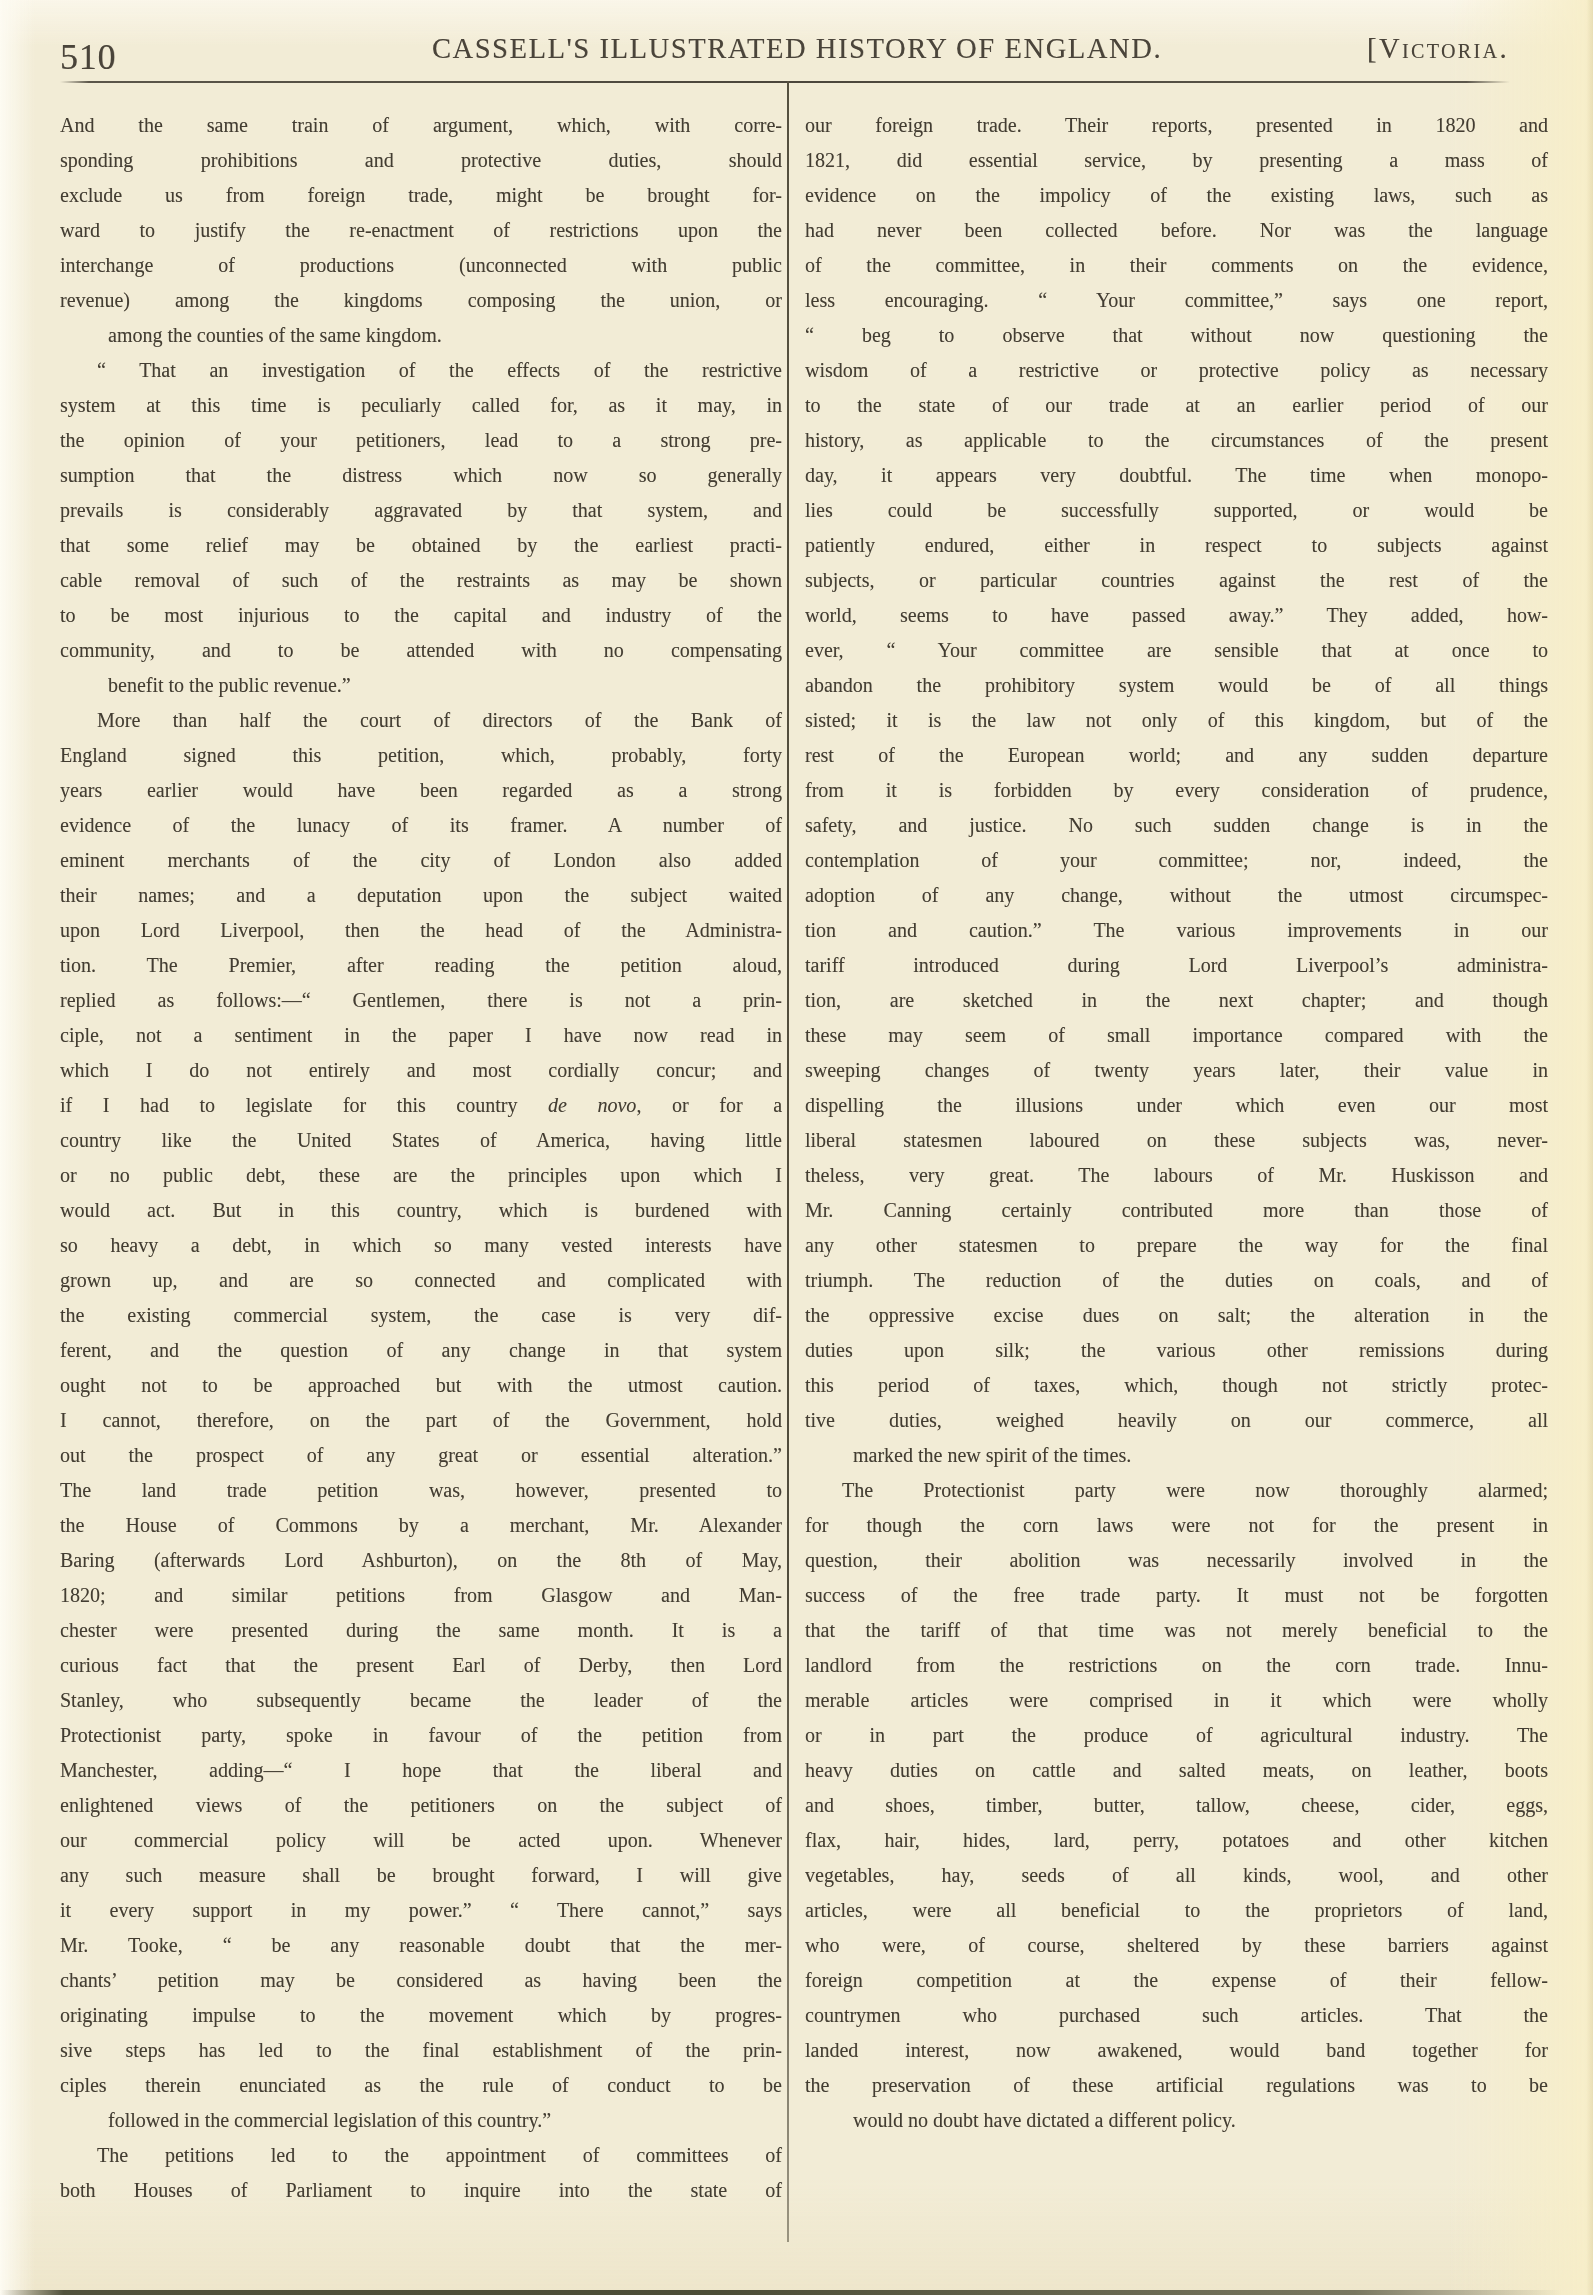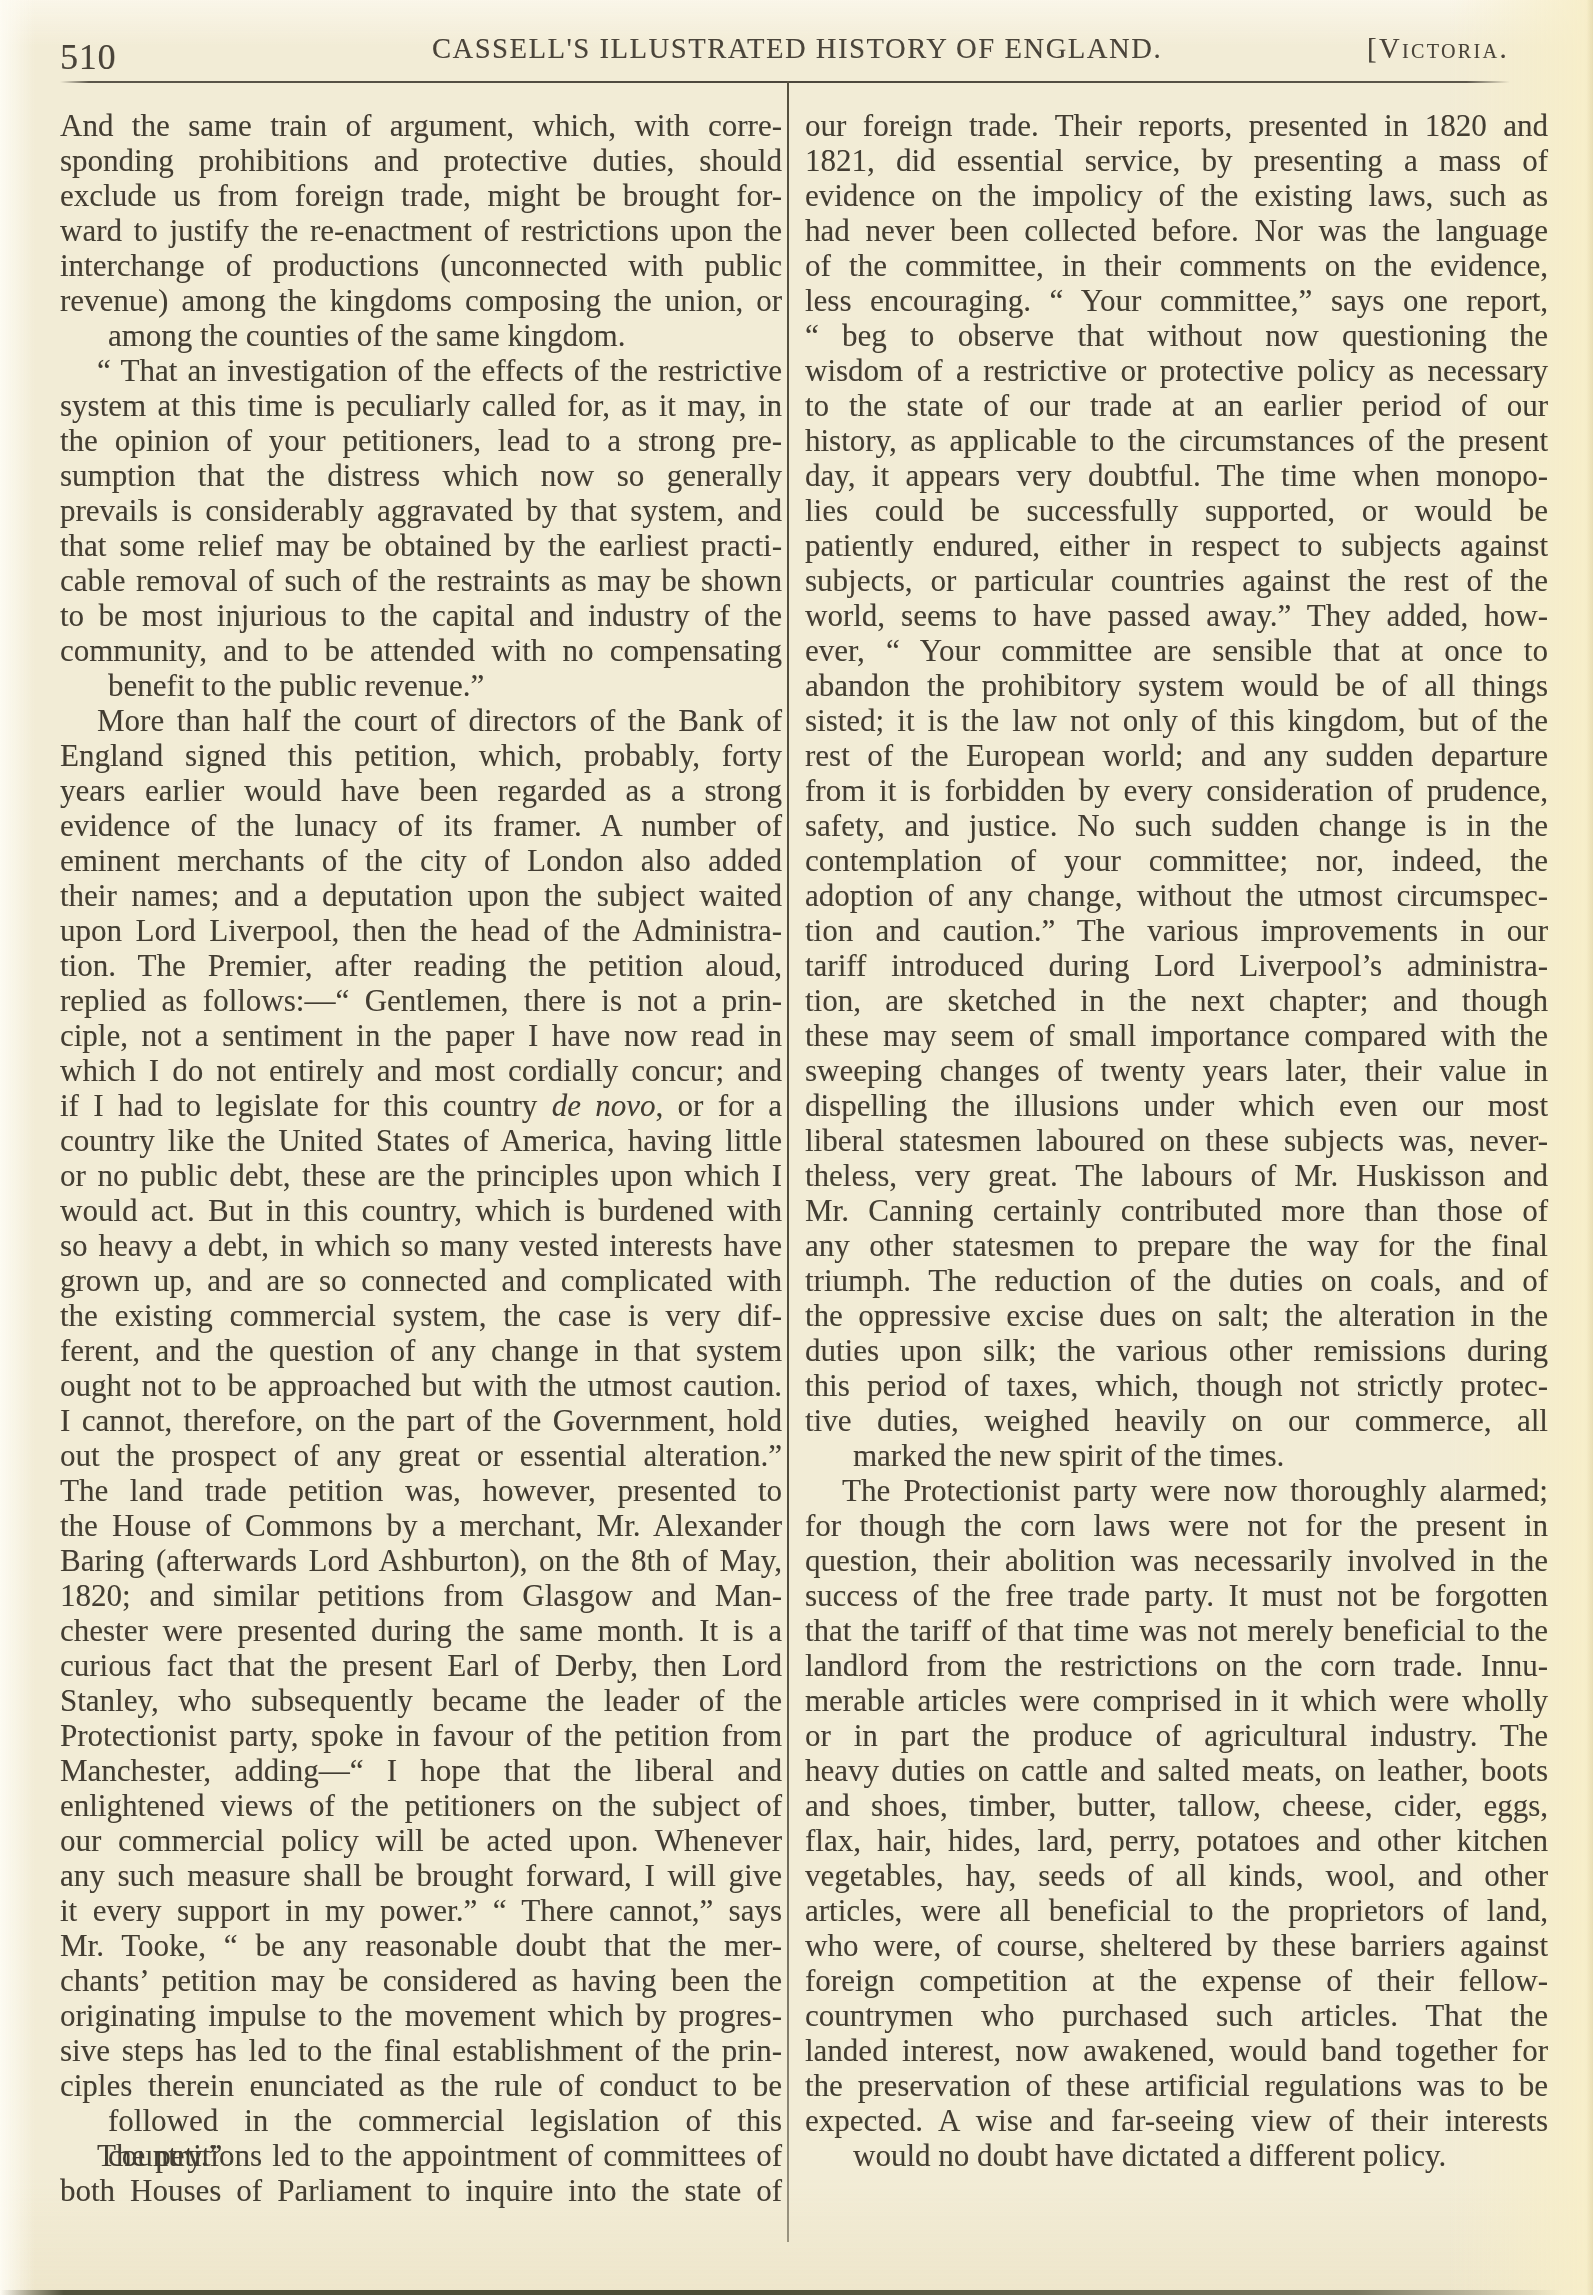--- a/index.html
+++ b/index.html
@@ -27,21 +27,21 @@
   .header-rule{
     position:absolute;top:81px;left:60px;width:1450px;height:2.4px;
     background:linear-gradient(90deg,rgba(75,70,59,0) 0%,rgba(75,70,59,.9) 2%,#4b463b 50%,rgba(75,70,59,.9) 97%,rgba(75,70,59,0) 100%);
   }
   .column-divider{
     position:absolute;left:787px;top:81px;width:2.4px;height:2161px;
     background:linear-gradient(180deg,#55503f 0%,#514c3c 70%,rgba(81,76,60,.55) 100%);
   }
   .column{
     position:absolute;top:108px;
-    font-size:31px;line-height:35px;
+    font-size:20px;line-height:35px;
     text-shadow:0.2px 0.2px 0 rgba(62,57,47,.3);
   }
   .column.left{left:60px;width:722px;}
   .column.right{left:805px;width:743px;}
   .line{
     height:35px;
     text-align:justify;
     text-align-last:justify;
     white-space:normal;
   }
@@ -182,19 +182,18 @@
     <div class="line"><span>heavy duties on cattle and salted meats, on leather, boots</span></div>
     <div class="line"><span>and shoes, timber, butter, tallow, cheese, cider, eggs,</span></div>
     <div class="line"><span>flax, hair, hides, lard, perry, potatoes and other kitchen</span></div>
     <div class="line"><span>vegetables, hay, seeds of all kinds, wool, and other</span></div>
     <div class="line"><span>articles, were all beneficial to the proprietors of land,</span></div>
     <div class="line"><span>who were, of course, sheltered by these barriers against</span></div>
     <div class="line"><span>foreign competition at the expense of their fellow-</span></div>
     <div class="line"><span>countrymen who purchased such articles. That the</span></div>
     <div class="line"><span>landed interest, now awakened, would band together for</span></div>
     <div class="line"><span>the preservation of these artificial regulations was to be</span></div>
-    <div class="line"><span>expected. A wise and far-seeing view of their interests</span></div>
     <div class="line end"><span>would no doubt have dictated a different policy.</span></div>
   </div>
 
 <div class="scan-edge-bottom"></div>
 <div class="scan-edge-right"></div>
 
 
 </body></html>

